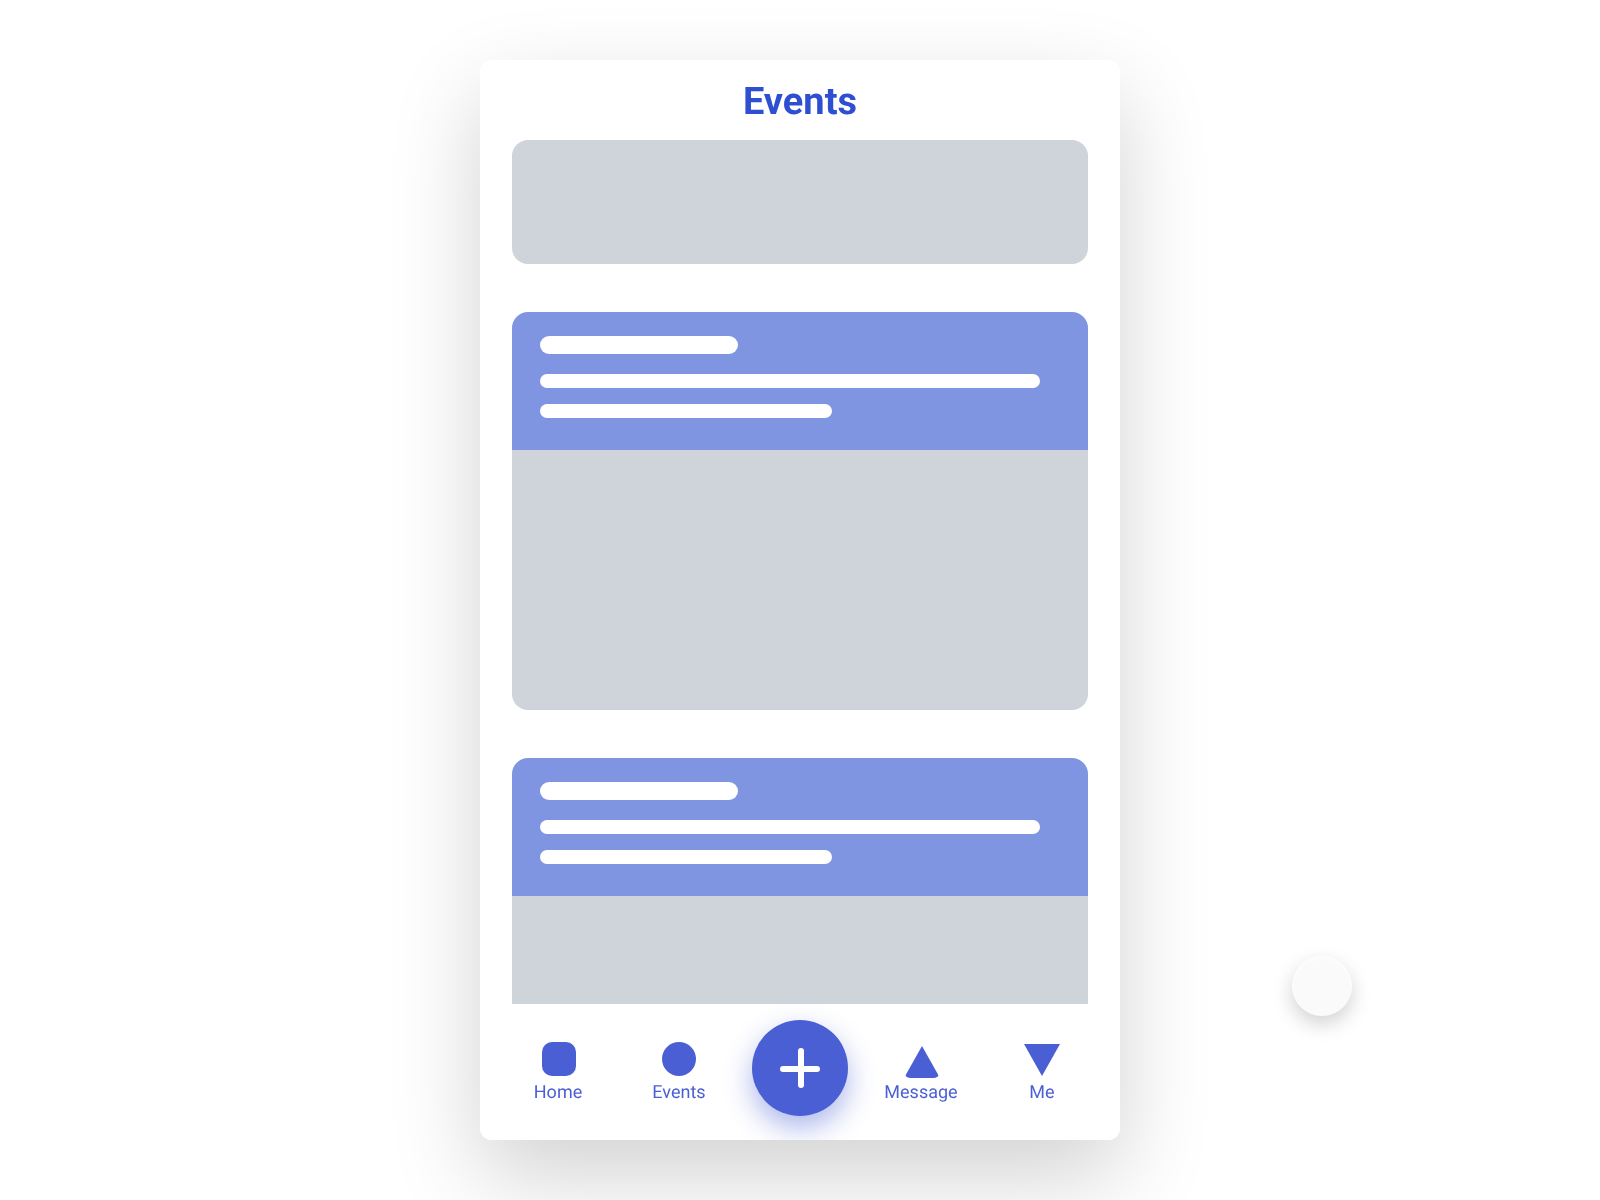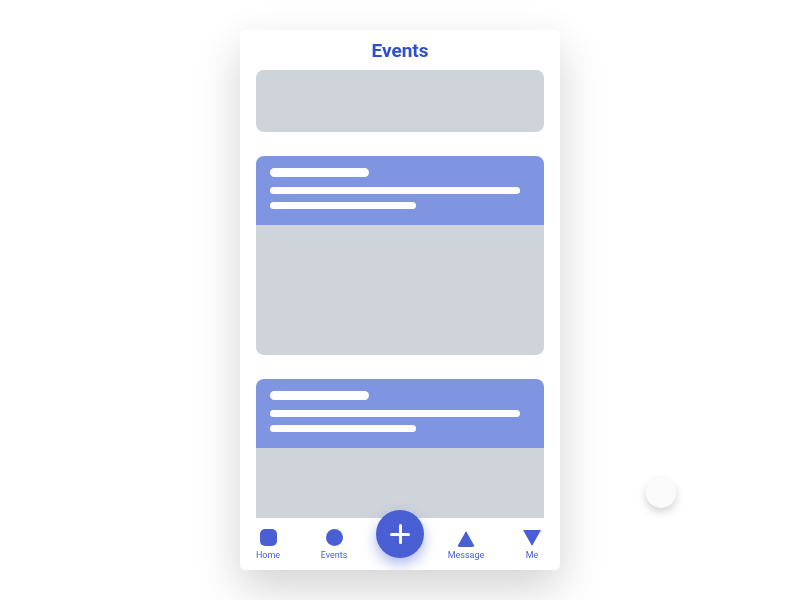--- a/index.html
+++ b/index.html
@@ -74,25 +74,25 @@
     .skel.title { width: 38%; height: 9px; margin-bottom: 10px; }
     .skel.line1 { width: 96%; }
     .skel.line2 { width: 56%; margin-bottom: 0; }
     .card-body {
       background: #cfd3da;
       height: 130px;
     }
 
     
     .tabbar {
-      height: 52px;
+      height: 68px;
       display: flex;
       align-items: center;
       justify-content: space-between;
-      padding: 0 5px;
+      padding: 0 16px;
       position: relative;
       background: #fff;
     }
     .tab {
       display: flex;
       flex-direction: column;
       align-items: center;
       width: 46px;
       cursor: pointer;
       user-select: none;

